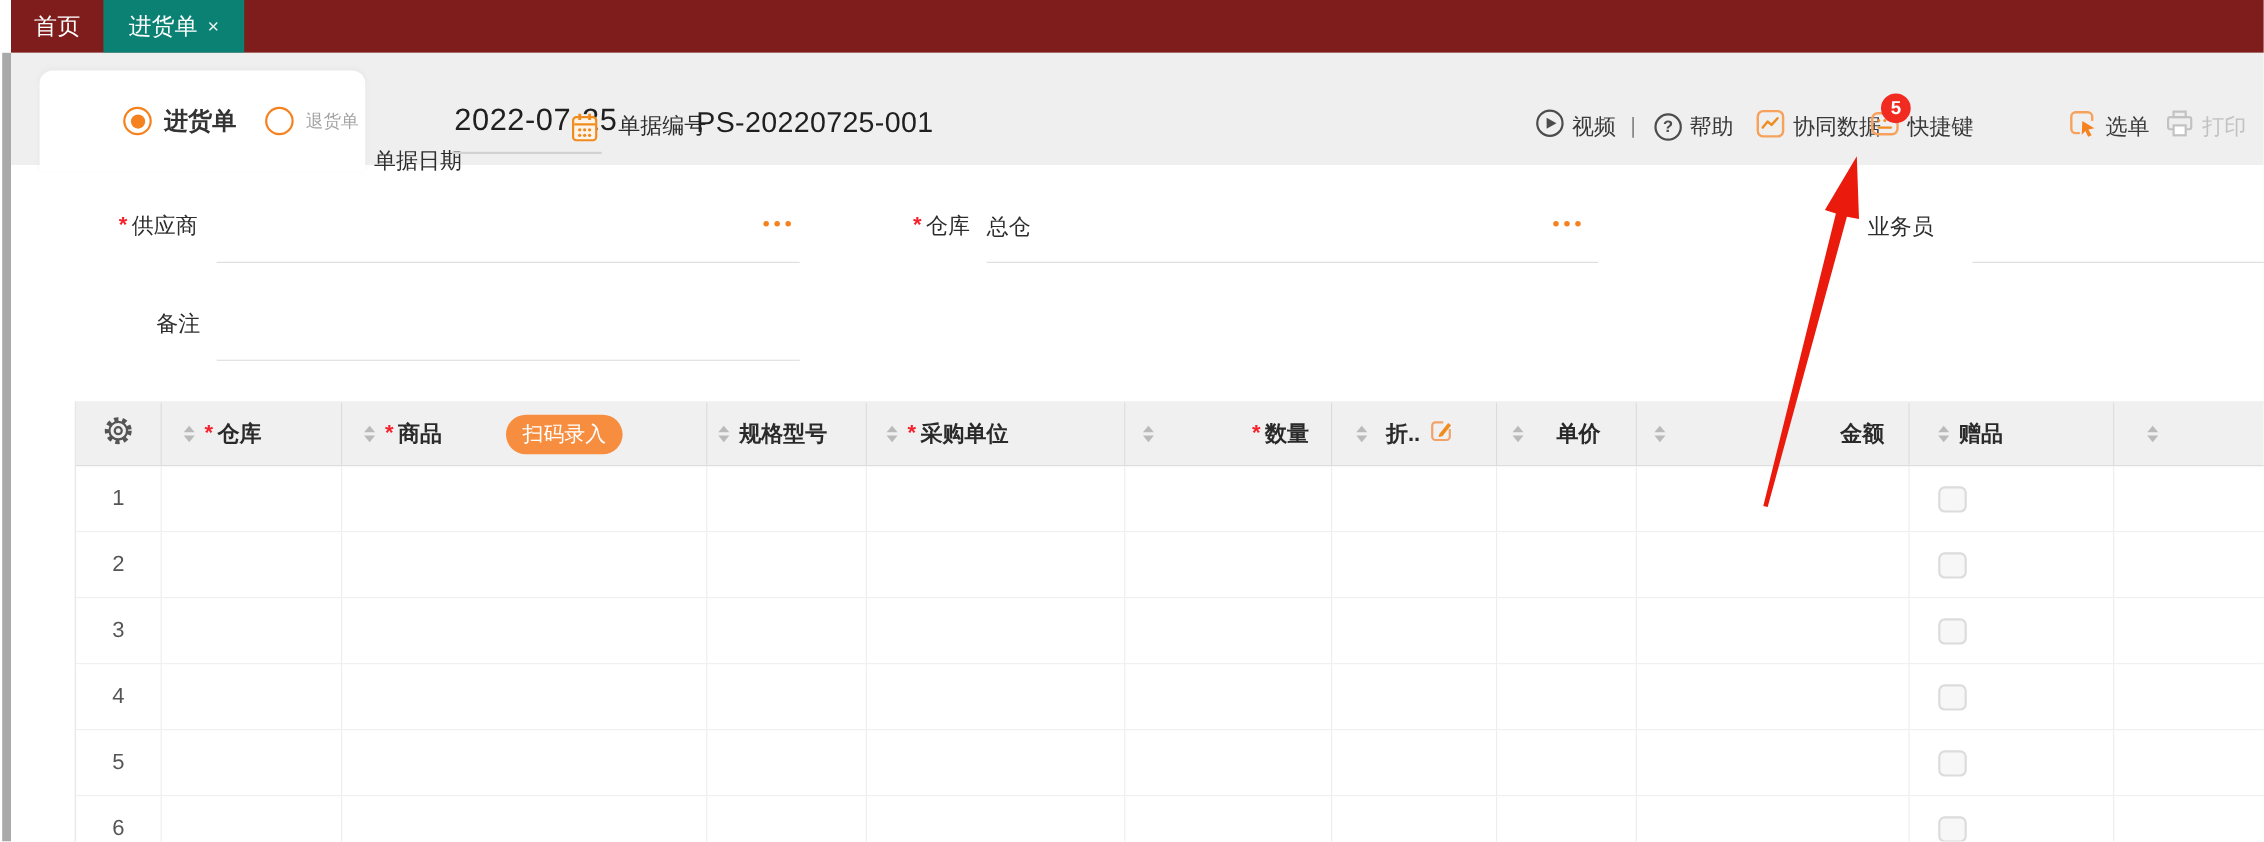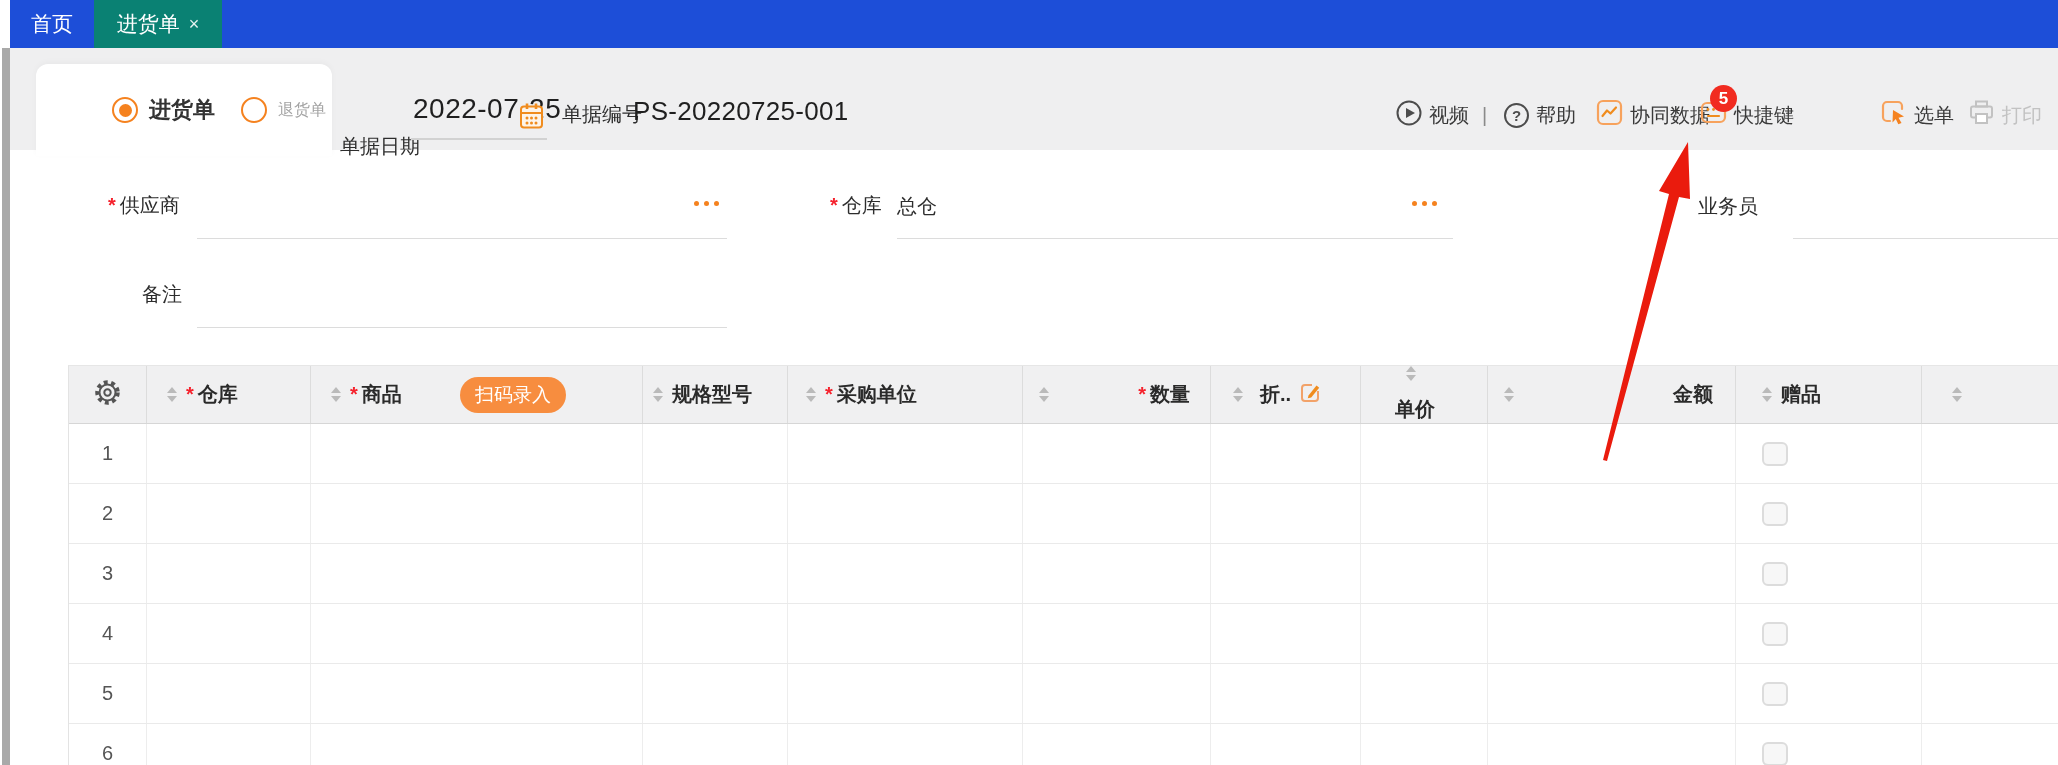--- a/index.html
+++ b/index.html
@@ -4,21 +4,21 @@
 <style>
   html,body{margin:0;padding:0;}
   body{
     width:2058px;height:765px;overflow:hidden;position:relative;
     background:#ffffff;font-family:"Liberation Sans",sans-serif;
     -webkit-font-smoothing:antialiased;
   }
   .abs{position:absolute;box-sizing:border-box;}
 
   
-  .topbar{left:10px;top:0;width:2048px;height:48px;background:#1d4ed8;display:flex;align-items:stretch;}
+  .topbar{left:10px;top:0;width:2048px;height:48px;background:#7f1d1d;display:flex;align-items:stretch;}
   .tab{display:flex;align-items:center;justify-content:center;color:#fff;font-size:21px;cursor:pointer;}
   .tab-home{width:84px;}
   .tab-active{width:128px;background:#0a8173;gap:9px;}
   .tab-close{font-size:18px;opacity:.9;}
 
   
   .left-strip{left:2px;top:48px;width:8px;height:717px;background:#a9a9a9;}
 
   
   .content-bg{left:10px;top:48px;width:2048px;height:717px;background:#efeff0;}
@@ -64,21 +64,21 @@
       font-size:20px;font-weight:700;color:#2a2a2a;}
   .trow{height:59px;display:flex;border-bottom:1px solid #eaeaea;background:#fff;}
   .td{display:flex;align-items:center;border-right:1px solid #ededed;box-sizing:border-box;}
   .c0{width:78px;justify-content:center;}
   .c1{width:164px;padding-left:20px;}
   .c2{width:332px;padding-left:20px;}
   .c3{width:145px;padding-left:10px;}
   .c4{width:235px;padding-left:18px;}
   .c5{width:188px;padding-left:16px;padding-right:20px;justify-content:space-between;}
   .c6{width:150px;padding-left:22px;gap:8px;}
-  .c7{width:127px;padding-left:14px;padding-right:32px;justify-content:space-between;flex-direction:column;}
+  .c7{width:127px;padding-left:14px;padding-right:32px;justify-content:space-between;}
   .c8{width:248px;padding-left:16px;padding-right:22px;justify-content:space-between;}
   .c9{width:186px;padding-left:26px;}
   .c10{flex:1;padding-left:30px;border-right:none;}
   .rownum{font-size:20px;color:#555;}
   .sorter{display:flex;flex-direction:column;gap:3px;margin-right:9px;flex:0 0 auto;}
   .s-up{width:0;height:0;border-left:5px solid transparent;border-right:5px solid transparent;border-bottom:6px solid #bababa;}
   .s-down{width:0;height:0;border-left:5px solid transparent;border-right:5px solid transparent;border-top:6px solid #bababa;}
   .scan-btn{margin-left:auto;margin-right:76px;height:36px;border-radius:18px;background:#f78d3f;color:#fff;
     font-size:19px;font-weight:400;display:flex;align-items:center;padding:0 15px;border:none;cursor:pointer;}
   .checkbox{width:26px;height:24px;border-radius:6px;border:2px solid #dcdcdc;background:#f7f7f7;box-sizing:border-box;cursor:pointer;}

